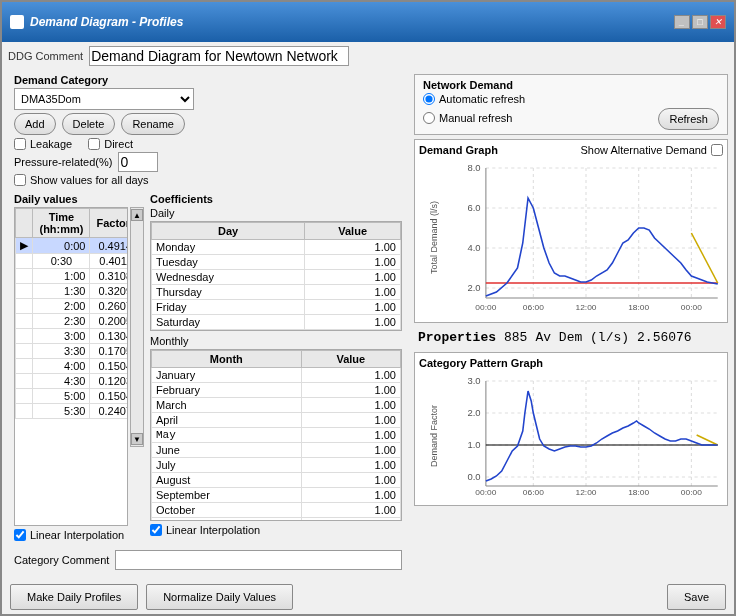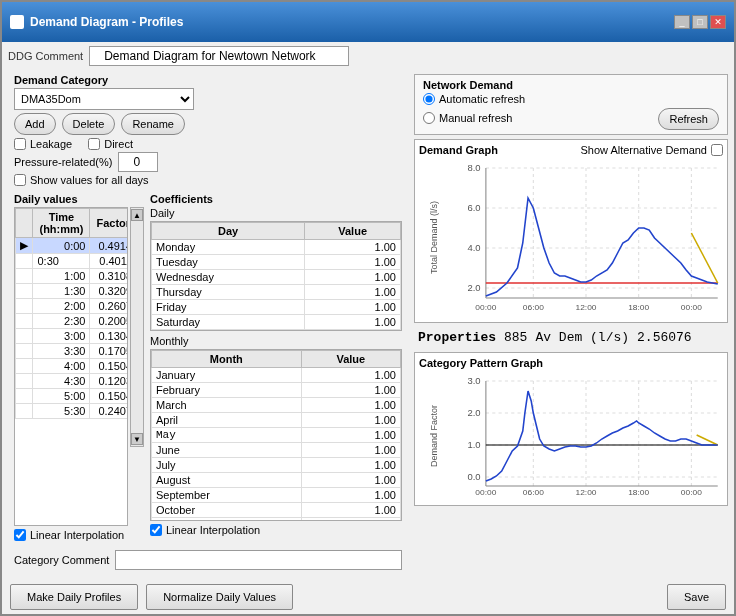--- a/index.html
+++ b/index.html
@@ -20,20 +20,21 @@
       flex-direction: column;
     }
     .title-bar {
       background: linear-gradient(to bottom, #4a90d9, #1a5fa8);
       color: white;
       padding: 20px 8px;
       display: flex;
       align-items: center;
       justify-content: space-between;
       height: 16px;
+      font-style: italic;
     }
     .title-bar-left {
       display: flex;
       align-items: center;
       gap: 6px;
     }
     .title-icon {
       width: 14px;
       height: 14px;
       background: #fff;
@@ -65,22 +66,22 @@
     .right-panel {
       flex: 1;
       display: flex;
       flex-direction: column;
       gap: 4px;
     }
     .field-label { font-size: 11px; color: #333; }
     input[type="text"] {
       border: 1px solid #999;
       background: white;
-      padding: 1px 14px;
-      font-size: 12px;
+      padding: 1px 1px;
+      font-size: 14px;
       height: 20px;
     }
     select {
       border: 1px solid #999;
       background: white;
       padding: 1px 2px;
       font-size: 11px;
       height: 22px;
       width: 180px;
     }
@@ -297,21 +298,21 @@
                       </tr>
                   </thead>
                   <tbody id="daily-values-tbody">
                   <tr class="active-row">
                         <td>▶</td>
                         <td style="text-align:right">0:00</td>
                         <td style="text-align:right">0.4914</td>
                       </tr>
                       <tr>
                         <td></td>
-                        <td style="text-align:left">0:30</td>
+                        <td style="text-align:center">0:30</td>
                         <td style="text-align:right">0.4011</td>
                       </tr>
                       <tr>
                         <td></td>
                         <td style="text-align:right">1:00</td>
                         <td style="text-align:right">0.3108</td>
                       </tr>
                       <tr>
                         <td></td>
                         <td style="text-align:right">1:30</td>

